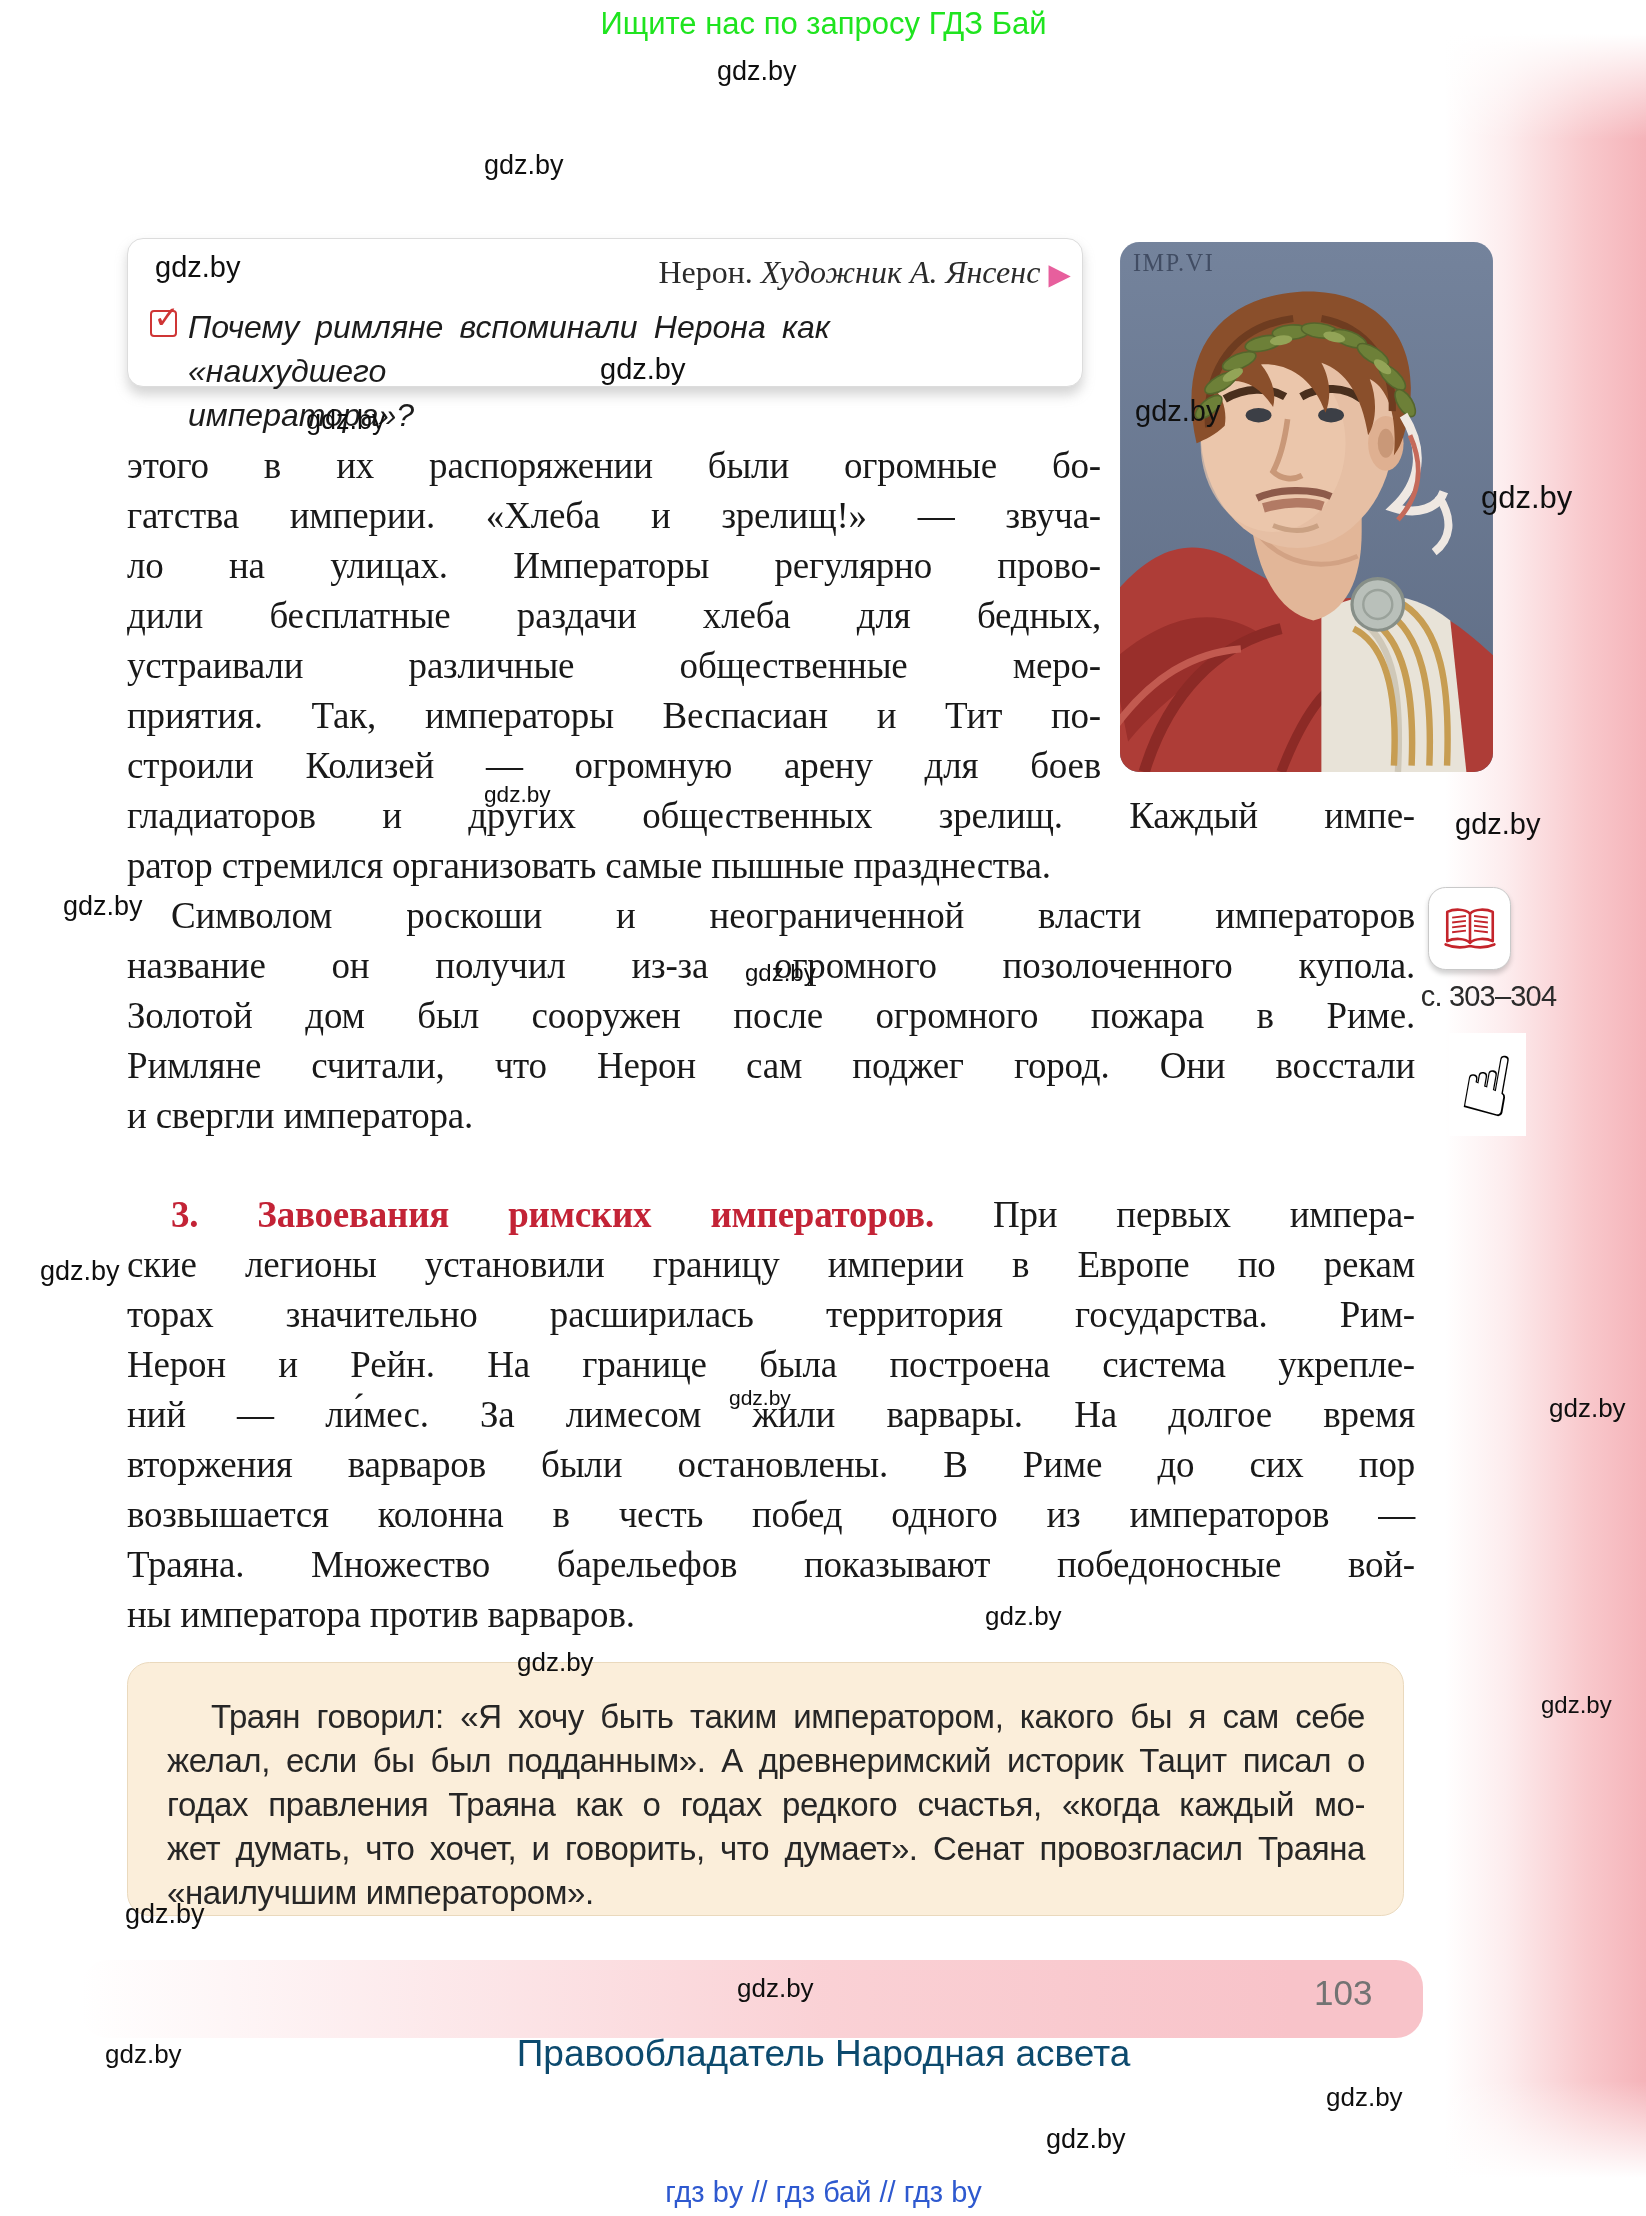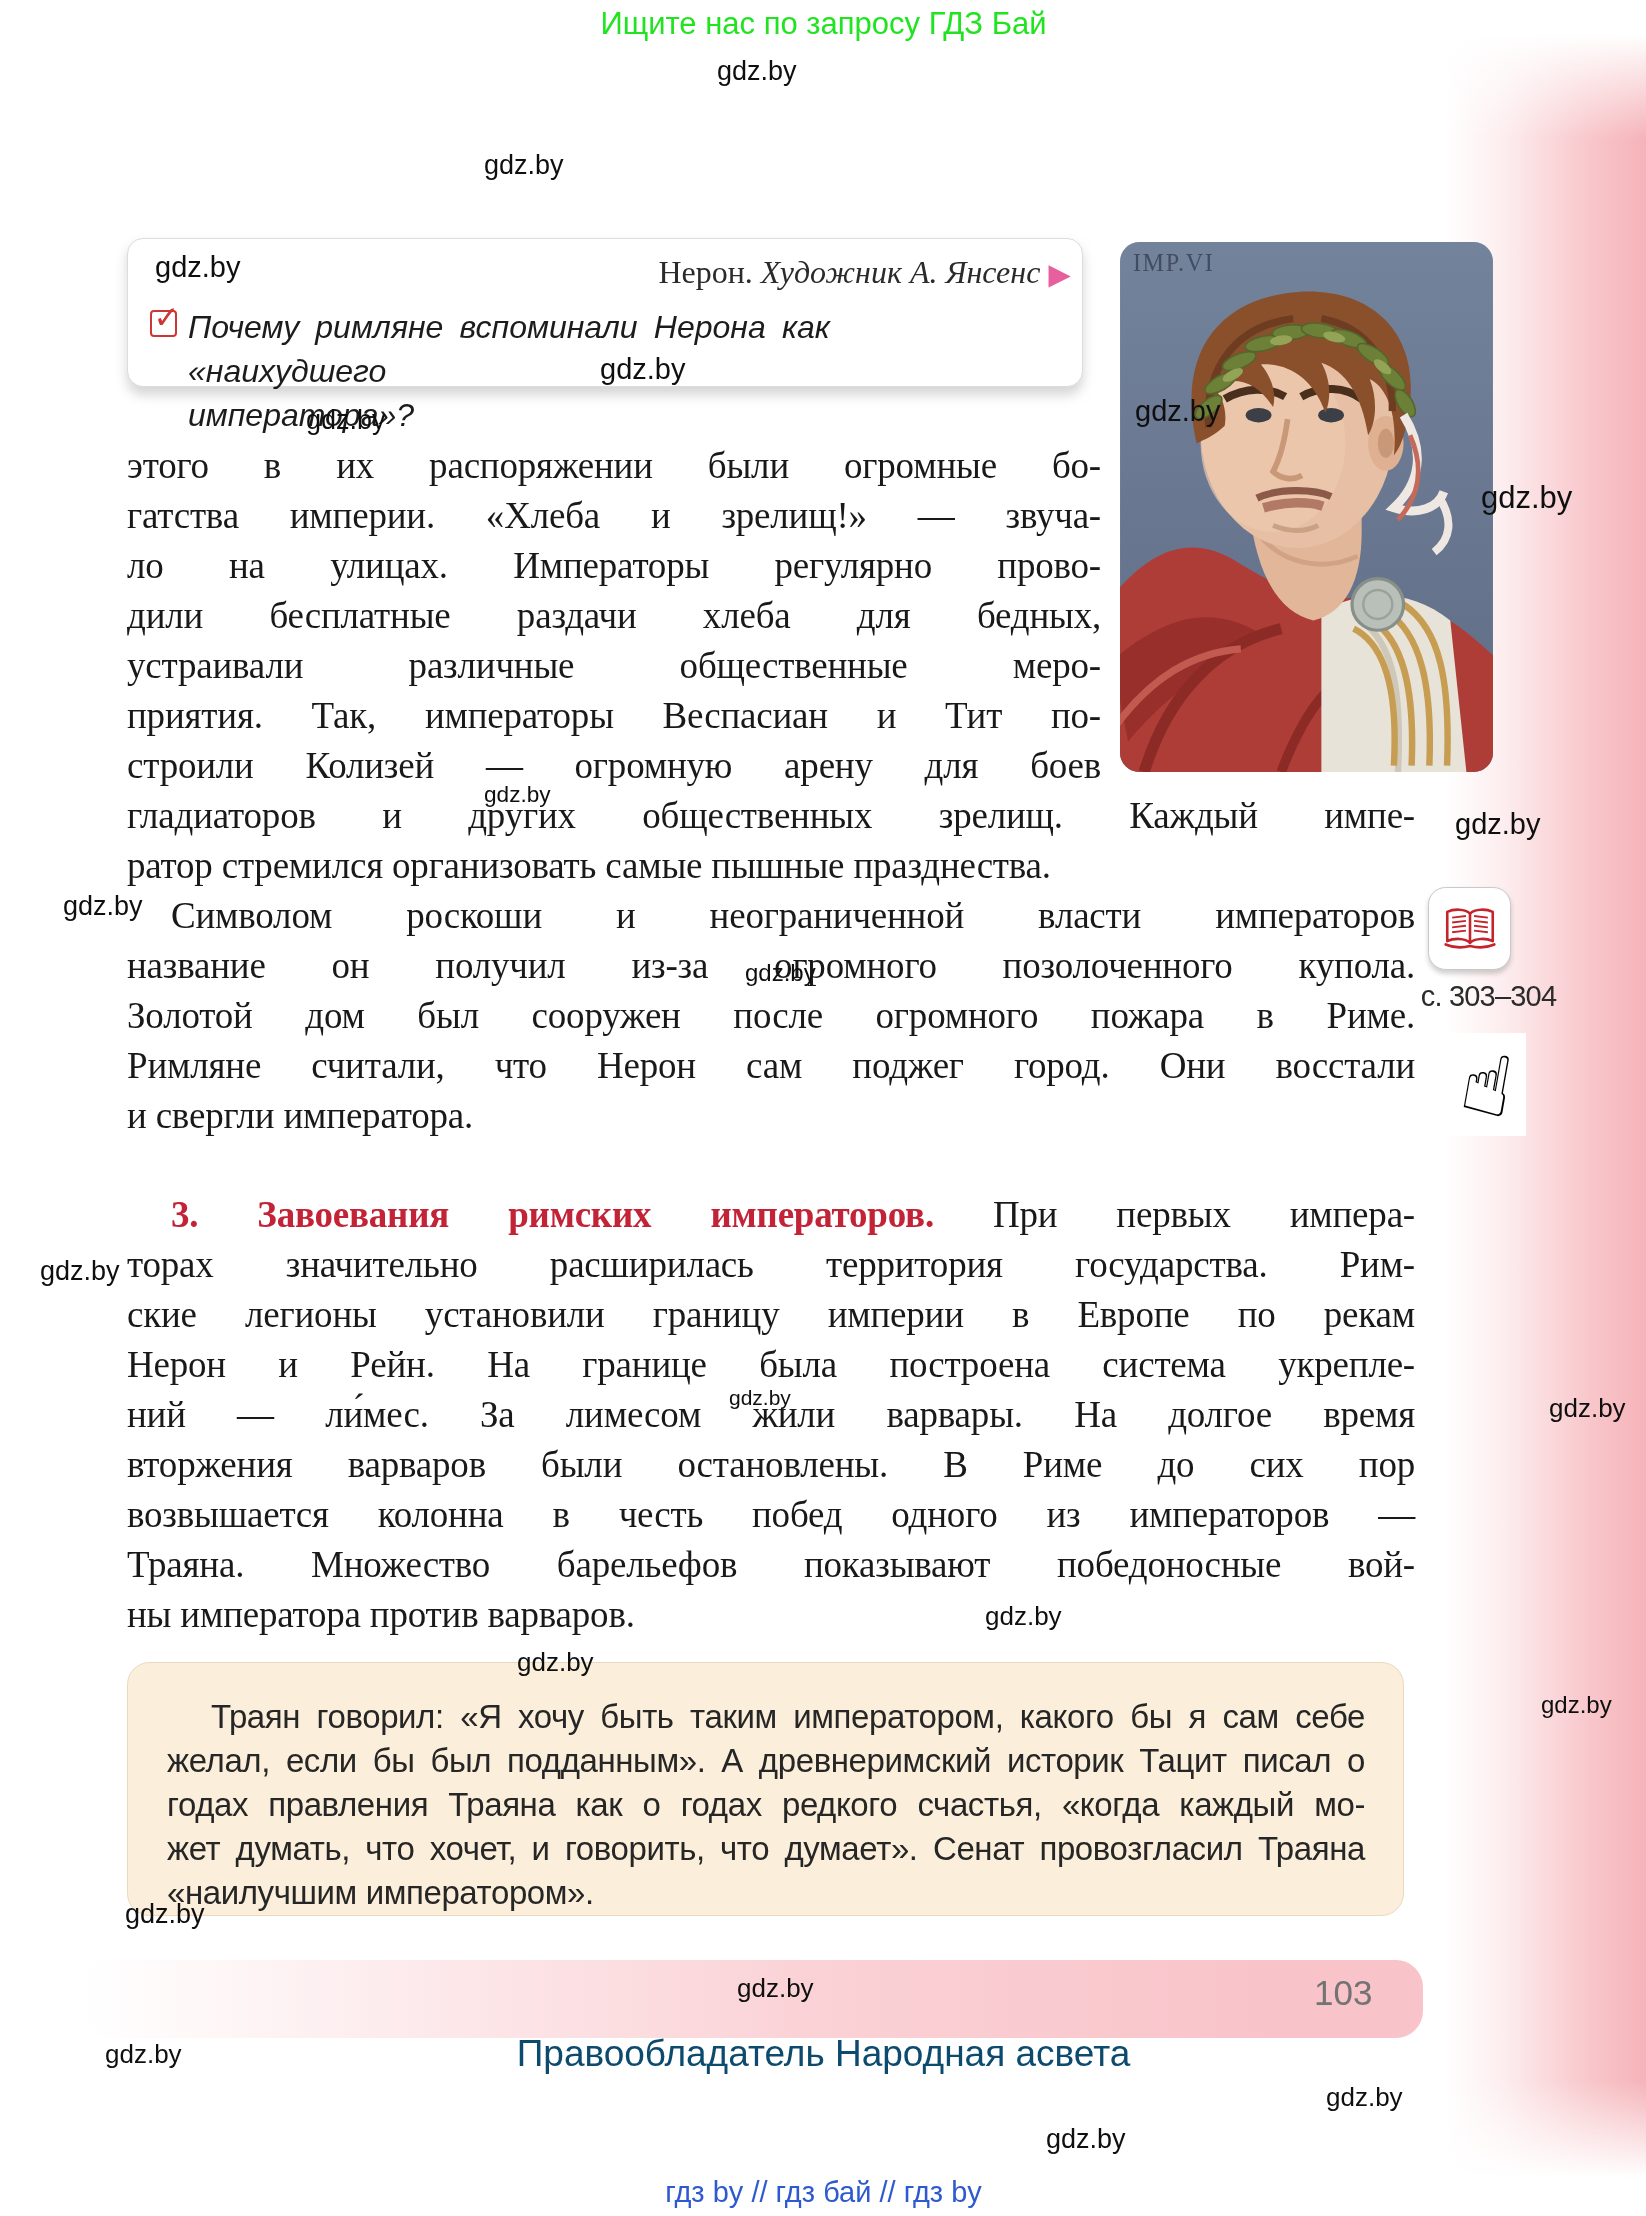--- a/index.html
+++ b/index.html
@@ -183,22 +183,22 @@
     <div class="tline">название он получил из-за огромного позолоченного купола.</div>
     <div class="tline">Золотой дом был сооружен после огромного пожара в Риме.</div>
     <div class="tline">Римляне считали, что Нерон сам поджег город. Они восстали</div>
     <div class="tline end">и свергли императора.</div>
   </div>
 
   <div class="tblock" style="left:127px;top:1190px;width:1288px;">
     <div class="tline indent">
       <span class="red-head">3. Завоевания римских императоров.</span><span> При первых импера-</span>
     </div>
+    <div class="tline">ские легионы установили границу империи в Европе по рекам</div>
     <div class="tline">торах значительно расширилась территория государства. Рим-</div>
-    <div class="tline">ские легионы установили границу империи в Европе по рекам</div>
     <div class="tline">Нерон и Рейн. На границе была построена система укрепле-</div>
     <div class="tline">
       <span>ний — </span><span class="it">ли́мес.</span><span> За лимесом жили варвары. На долгое время</span>
     </div>
     <div class="tline">вторжения варваров были остановлены. В Риме до сих пор</div>
     <div class="tline">возвышается колонна в честь побед одного из императоров —</div>
     <div class="tline">Траяна. Множество барельефов показывают победоносные вой-</div>
     <div class="tline end">ны императора против варваров.</div>
   </div>
 

